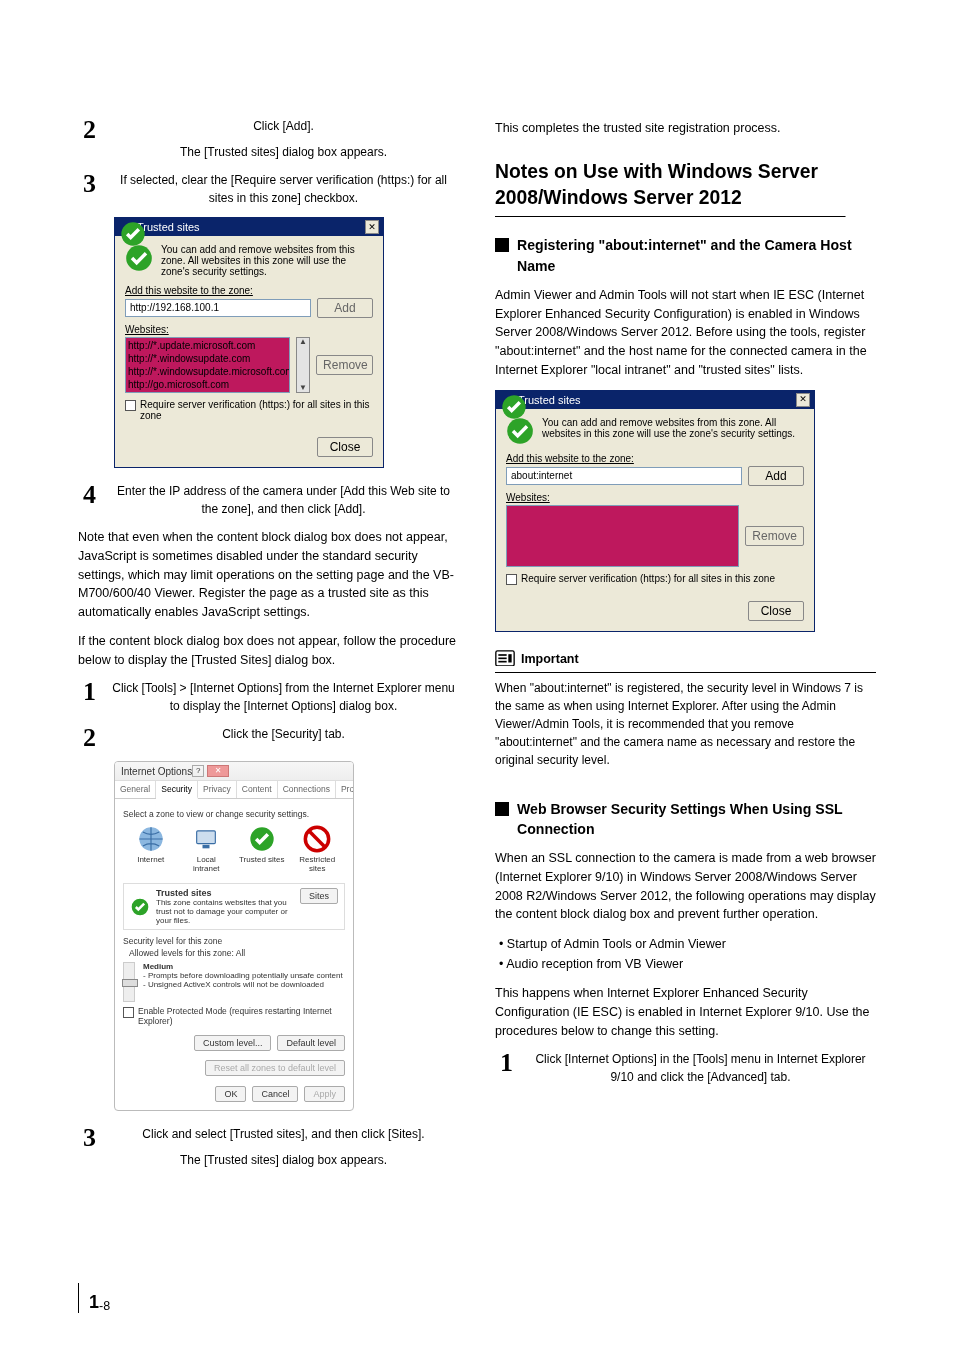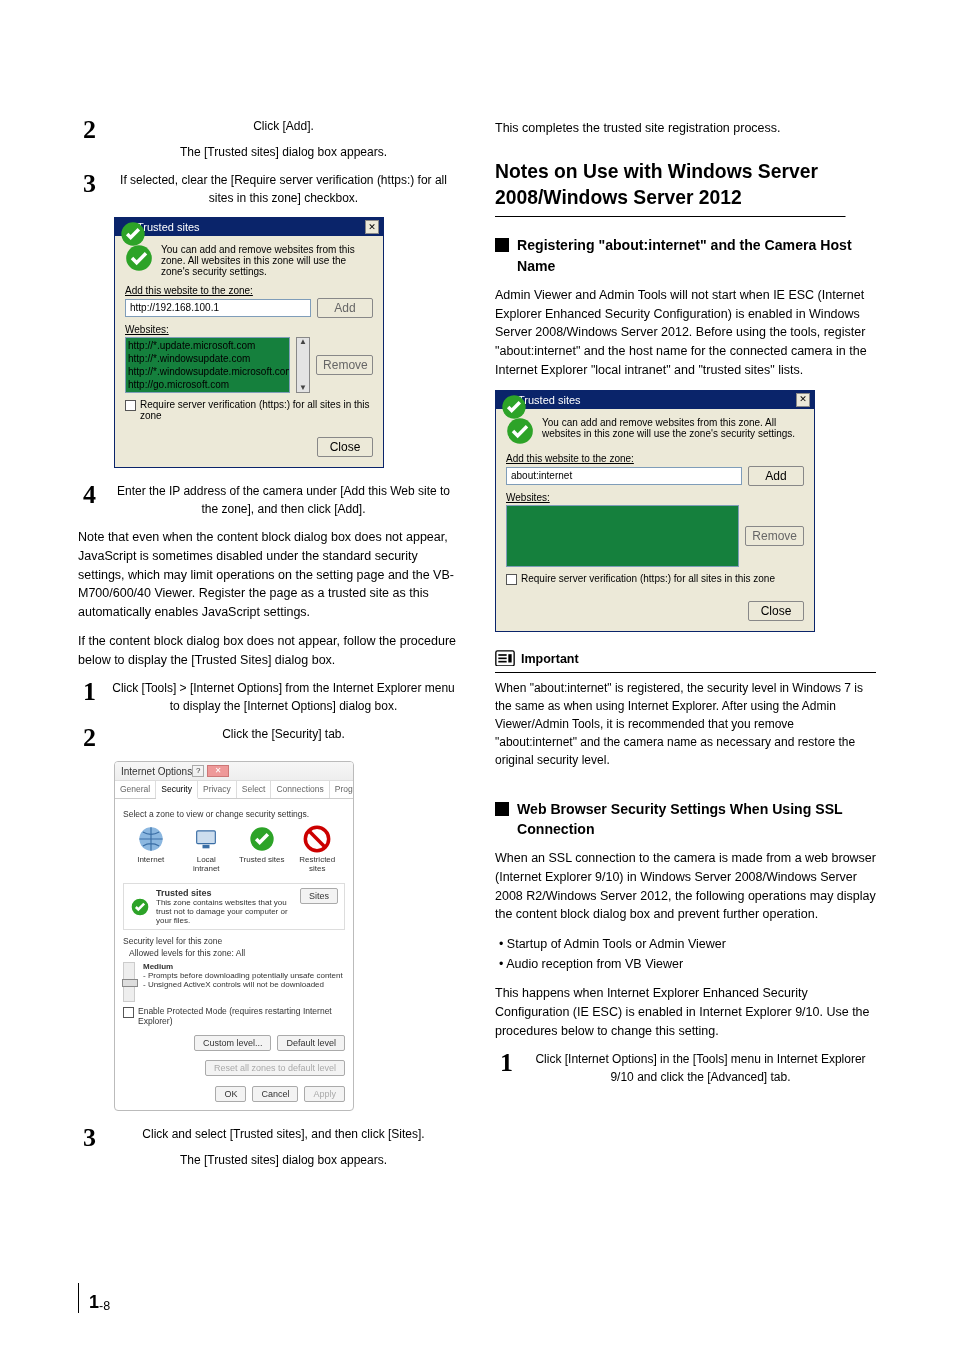--- a/index.html
+++ b/index.html
@@ -75,21 +75,21 @@
     padding: 2px 6px;
     background: #ece9d8;
     border: 1px solid #888;
     border-radius: 2px;
     text-align: center;
     color: #666;
   }
   .winbtn.enabled { color: #000; }
   .listbox {
     flex: 1 1 auto;
-    background: #15803d;
+    background: #be185d;
     border: 1px solid #7f9db9;
     height: 56px;
     overflow: hidden;
     font-size: 10px;
     padding: 1px 2px;
     line-height: 1.3;
   }
   .scroll-col {
     width: 14px; height: 56px; flex: 0 0 14px;
     background: #e3e3e3;
@@ -283,21 +283,21 @@
         <span>Internet Options</span>
         <span style="display:flex;gap:3px">
           <span style="width:12px;height:12px;border:1px solid #aaa;font-size:8px;text-align:center;line-height:10px">?</span>
           <span style="width:22px;height:12px;border:1px solid #c77;background:#e99;font-size:8px;text-align:center;line-height:10px;color:#fff">✕</span>
         </span>
       </div>
       <div class="io-tabs">
         <span class="io-tab">General</span>
         <span class="io-tab active">Security</span>
         <span class="io-tab">Privacy</span>
-        <span class="io-tab">Select</span>
+        <span class="io-tab">Content</span>
         <span class="io-tab">Connections</span>
         <span class="io-tab">Programs</span>
 
       </div>
       <div class="io-body">
         <div style="margin:4px 0;font-size:8.5px">Select a zone to view or change security settings.</div>
         <div class="io-zones">
           <div class="io-zone">
             <div class="io-zone-icon"><svg viewBox="0 0 24 24">
                   <circle cx="12" cy="12" r="10" fill="#8bb7e0"></circle>

